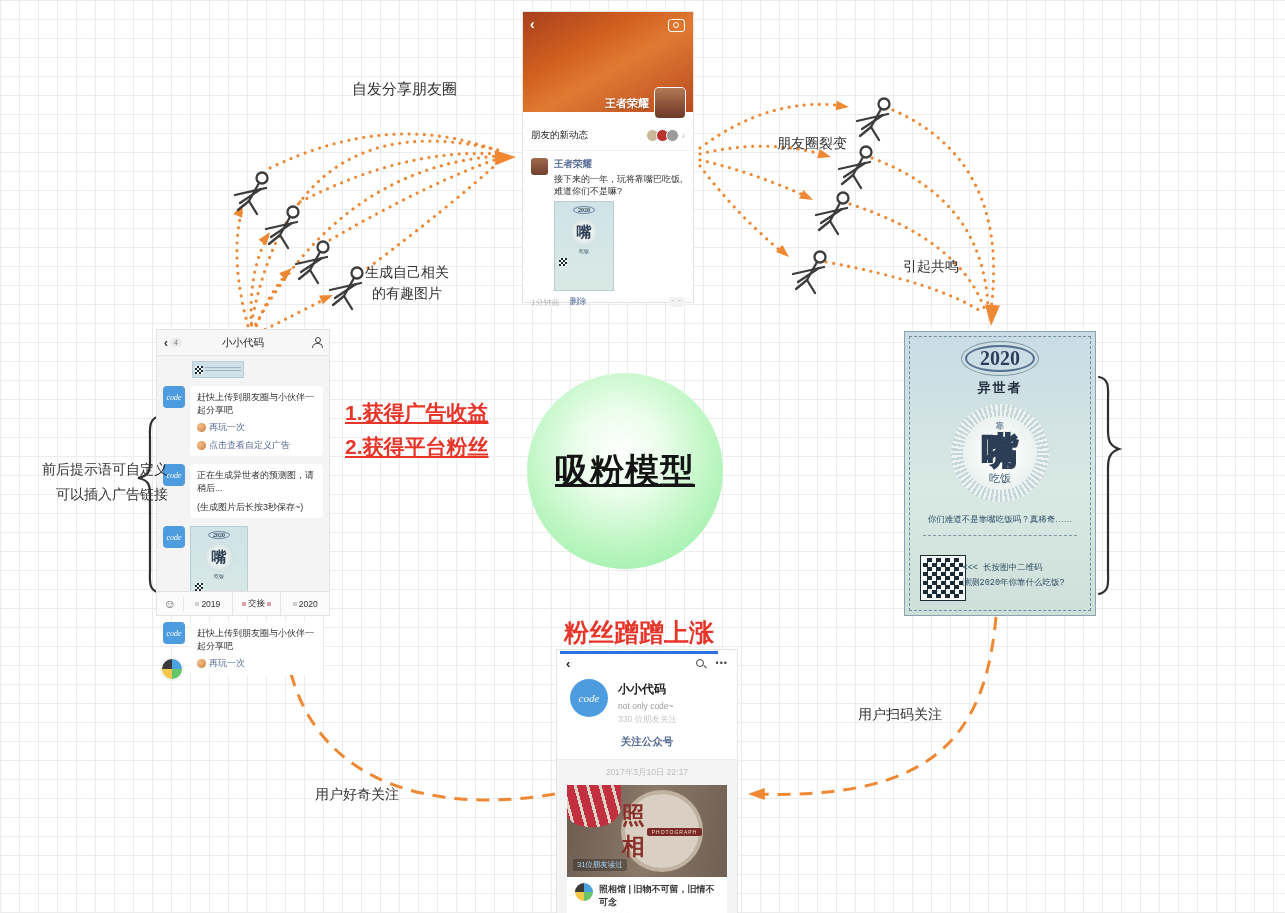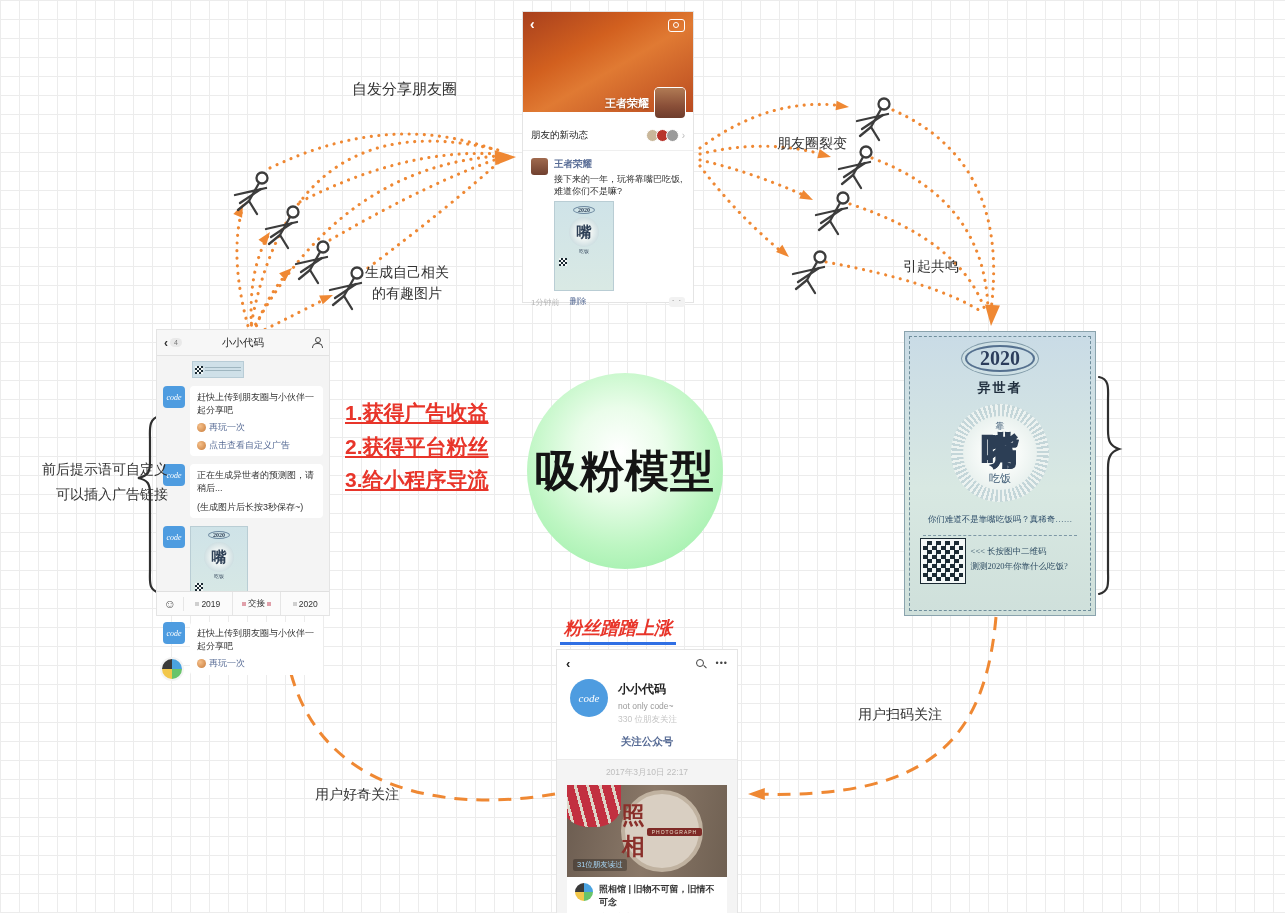--- a/index.html
+++ b/index.html
@@ -79,21 +79,21 @@
   .cert-inner{margin:4px;height:calc(100% - 10px);border:1.5px dashed #6f8e9c;display:flex;flex-direction:column;align-items:center;font-family:"Liberation Serif",serif;color:#2c3e55;}
   .cert-year{margin-top:8px;font-size:20px;font-weight:bold;color:#2c3d5c;border:2px solid #55708f;border-radius:50%;padding:0 13px;box-shadow:0 0 0 3px #cfe0e5,0 0 0 4px #7e98a6;}
   .cert-title{margin-top:7px;font-size:13px;font-weight:bold;letter-spacing:2px;color:#1f2d3d;}
   .medal{margin-top:7px;width:98px;height:98px;border-radius:50%;background:repeating-conic-gradient(#edf3f1 0 3deg,#c4d6d9 3deg 6deg);display:flex;align-items:center;justify-content:center;}
   .medal-core{width:74px;height:74px;border-radius:50%;background:radial-gradient(circle,#f8fbf9 35%,#dde9e6 100%);display:flex;flex-direction:column;align-items:center;justify-content:center;}
   .medal .kao{font-size:9px;color:#44607a;}
   .medal .zui{font-size:36px;font-weight:900;color:#eef3ef;-webkit-text-stroke:2px #2c3e55;text-shadow:0 1px 0 #2c3e55;line-height:1.05;}
   .medal .cf{font-size:11px;color:#3d5a74;margin-top:1px;}
   .cert-line{margin-top:12px;font-size:8.5px;color:#31506b;}
   .cert-div{margin-top:9px;width:86%;border-top:1.5px dashed #7d98a5;}
-  .cert-qr-row{margin-top:5px;display:flex;gap:8px;width:86%;}
+  .cert-qr-row{margin-top:22px;display:flex;width:86%;font-family:Liberation Mono, monospace;}
   .cert-qr{width:40px;height:40px;background:repeating-conic-gradient(#1b2a33 0% 25%,#f4f8f7 0% 50%) 0 0/9px 9px;box-shadow:0 0 0 2px #f4f8f7,0 0 0 3px #1b2a33;}
   .cert-tips{font-size:8.5px;color:#2f4d63;line-height:1.8;margin-top:3px;}
 
   
   .acct{left:557px;top:650px;width:180px;height:263px;font-size:9px;}
   .a-head{height:26px;display:flex;align-items:center;padding:0 9px;}
   .a-back{font-size:13px;font-weight:bold;color:#222;}
   .a-right{margin-left:auto;display:flex;align-items:center;gap:11px;color:#444;}
   .a-mag{position:relative;width:9px;height:9px;}
   .a-mag:before{content:"";position:absolute;left:0;top:0;width:6px;height:6px;border:1.4px solid #444;border-radius:50%;}
@@ -116,24 +116,24 @@
   .a-badge{position:absolute;left:6px;bottom:6px;color:#a8d8f8;font-size:7.5px;background:rgba(0,0,0,.28);padding:1px 4px;border-radius:2px;}
   .a-meta{display:flex;gap:6px;padding:6px 8px 7px 8px;}
   .a-pin{flex:0 0 auto;width:18px;height:18px;border-radius:50%;background:conic-gradient(#4aa3e0 0 25%,#68c46a 0 50%,#f2c74a 0 75%,#3a3a3a 0 100%);}
   .a-title{font-size:9px;color:#333;font-weight:bold;}
   .a-sub{font-size:8.5px;color:#a6a6a6;margin-top:3px;}
 
   
   .sphere{position:absolute;left:527px;top:373px;width:196px;height:196px;border-radius:50%;z-index:3;
     background:radial-gradient(circle at 47% 40%,#ffffff 0%,#eafdea 28%,#bdf6c2 60%,#8deb9c 100%);
     display:flex;align-items:center;justify-content:center;}
-  .sphere span{font-size:44px;font-weight:bold;color:#141414;letter-spacing:1px;}
+  .sphere span{font-size:34px;font-weight:bold;color:#141414;letter-spacing:1px;text-decoration:underline;}
   .watermark{position:absolute;left:452px;top:421px;z-index:5;font-size:62px;letter-spacing:7px;color:rgba(145,145,145,.42);font-weight:300;white-space:nowrap;}
   .benefits{position:absolute;left:345px;top:396px;z-index:6;font-size:21px;font-weight:bold;color:#e8352a;line-height:1.6;text-decoration:underline;}
-  .fans-up{position:absolute;left:560px;top:616px;z-index:6;font-size:18px;font-weight:bold;color:#e8352a;border-bottom:3px solid #2f6fe4;padding:0 4px 2px 4px;font-style:italic;}
+  .fans-up{position:absolute;left:560px;top:616px;z-index:6;font-size:25px;font-weight:bold;color:#e8352a;border-bottom:3px solid #2f6fe4;padding:0 4px 2px 4px;}
   .qr-note{position:absolute;left:1128px;top:427px;z-index:6;font-size:14.5px;color:#e8352a;line-height:1.8;}
   .custom-tips{position:absolute;left:2px;top:457px;width:166px;text-align:right;z-index:6;font-size:14px;color:#333;line-height:1.75;}
   .two-line{line-height:1.5;}
 </style>
 </head>
 <body>
 
 <div class="stage">
 
   <svg class="overlay" width="1285" height="913" viewBox="0 0 1285 913">
@@ -219,21 +219,20 @@
   <div class="lbl" style="left:903px;top:258px;">引起共鸣</div>
   <div class="lbl" style="left:858px;top:706px;">用户扫码关注</div>
   <div class="lbl" style="left:315px;top:786px;">用户好奇关注</div>
   <div class="custom-tips">
     <div>前后提示语可自定义</div>
     <div>可以插入广告链接</div>
   </div>
   <div class="benefits">
     <div>1.获得广告收益</div>
     <div>2.获得平台粉丝</div>
-    <div>3.给小程序导流</div>
   </div>
   <div class="fans-up">粉丝蹭蹭上涨</div>
 
   <div class="sphere">
     <span>吸粉模型</span>
   </div>
 
   <div class="panel moments">
     <div class="m-head">
       <div class="m-back">‹</div>

